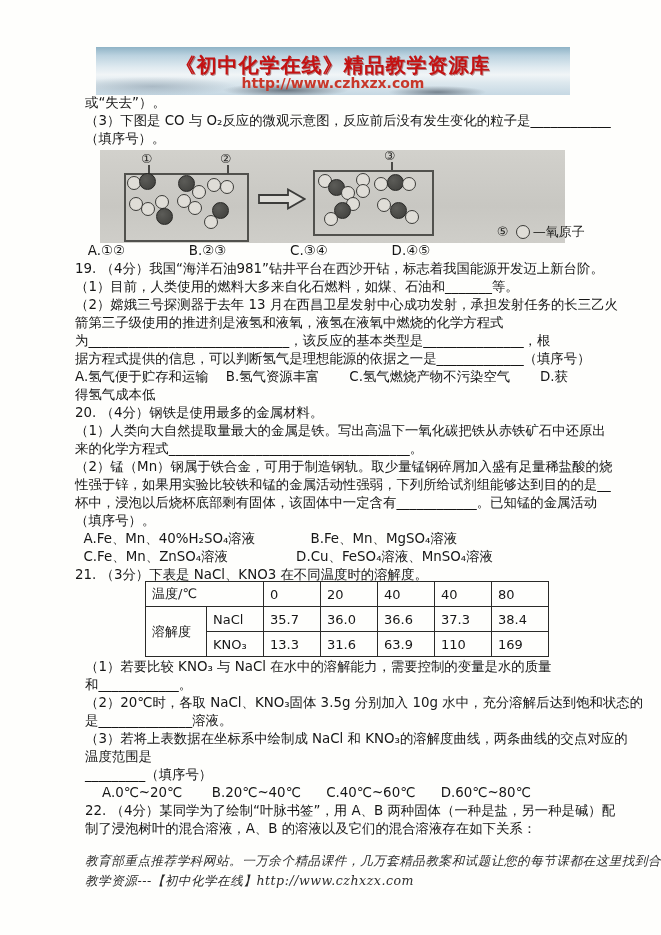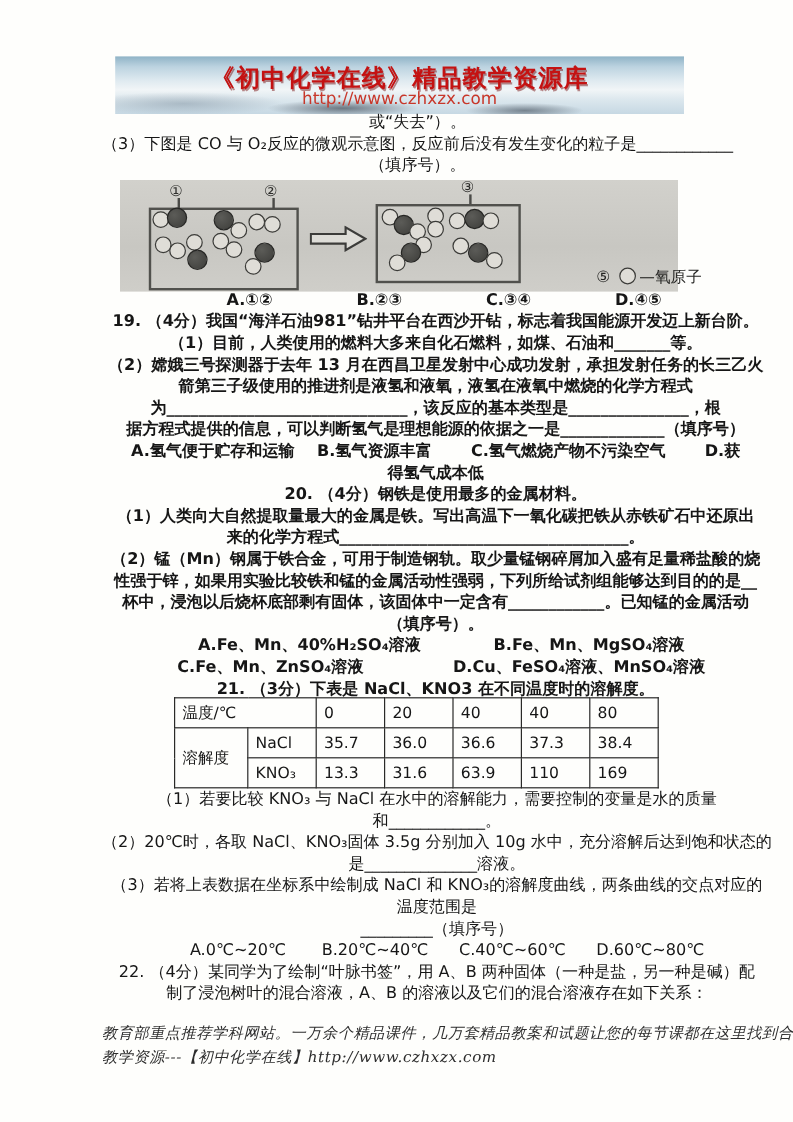--- a/index.html
+++ b/index.html
@@ -1,31 +1,31 @@
 <!DOCTYPE html>
 <html><head>
 <meta charset="utf-8">
 <style>
   html,body{margin:0;padding:0;background:#e9e9e9;}
   .page{position:relative;width:661px;height:935px;background:#fefefc;overflow:hidden;
         font-family:"DejaVu Sans","Liberation Sans",sans-serif;color:#161616;}
   .abs{position:absolute;}
-  .line{white-space:pre;height:18px;line-height:18px;font-size:13.4px;text-align:center;}
+  .line{white-space:pre;height:18px;line-height:18px;font-size:13.4px;}
   
   .banner{position:absolute;left:96px;top:47px;width:474px;height:48px;overflow:hidden;
     background:
       radial-gradient(ellipse 90px 10px at 40% 90%, rgba(25,35,48,.55), rgba(25,35,48,0) 70%),
       radial-gradient(ellipse 70px 9px at 72% 94%, rgba(35,45,58,.5), rgba(35,45,58,0) 70%),
       radial-gradient(ellipse 120px 14px at 12% 82%, rgba(90,110,128,.35), rgba(90,110,128,0) 70%),
       linear-gradient(180deg,#8fb3c6 0%,#bcd3e0 18%,#dfeaf0 42%,#f1f5f7 58%,#dde8ee 74%,#c6d8e3 100%);}
   .banner-title{position:absolute;left:0;top:5px;width:100%;text-align:center;
       font-weight:bold;font-size:20px;letter-spacing:1px;color:#c41212;
       text-shadow:1px 1px 0 rgba(110,0,0,.45);}
   .banner-url{position:absolute;left:0;top:28px;width:100%;text-align:center;
-      font-weight:normal;font-size:14px;color:#c8372a;}
+      font-weight:bold;font-size:14px;color:#c8372a;}
   
   .diagram{position:absolute;left:100px;top:150px;width:465px;height:93px;
       background:linear-gradient(180deg,#d2d1cc,#c8c7c2 60%,#cfcec9);}
   .mbox{position:absolute;border:2px solid #51514d;}
   .atom{position:absolute;border-radius:50%;box-sizing:border-box;}
   .atom.dark{width:17px;height:17px;background:radial-gradient(circle at 35% 35%,#5c5c58,#3d3d3a);border:1px solid #262624;}
   .atom.white{width:14px;height:14px;background:#dfddd7;border:1.5px solid #3b3b38;}
   .dlabel{position:absolute;font-size:12.5px;line-height:13px;color:#2e2e2c;}
   .tick{position:absolute;width:1.5px;background:#4a4a47;}
   .legend-row{position:absolute;font-size:13px;line-height:17px;color:#242422;white-space:pre;}
@@ -99,21 +99,21 @@
     <i class="atom white" style="left:224px;top:62px;"></i>
     <i class="atom white" style="left:277px;top:48px;"></i>
     <i class="atom dark" style="left:290px;top:52px;"></i>
     <i class="atom white" style="left:305px;top:60px;"></i>
 
     <div class="legend-row" style="left:372px;top:56px;">
       <span class="legend-num">⑤</span><i class="atom white legend-atom" style="position:relative;"></i><span>—氧原子</span>
     </div>
   </div>
 
-  <div class="abs" style="left:90px;top:242px;font-weight:bold;">
+  <div class="abs" style="left:75px;top:242px;">
     <div class="line">   A.①②               B.②③               C.③④               D.④⑤</div>
     <div class="line">19. （4分）我国“海洋石油981”钻井平台在西沙开钻，标志着我国能源开发迈上新台阶。</div>
     <div class="line">（1）目前，人类使用的燃料大多来自化石燃料，如煤、石油和_______等。</div>
     <div class="line">（2）嫦娥三号探测器于去年 13 月在西昌卫星发射中心成功发射，承担发射任务的长三乙火</div>
     <div class="line">箭第三子级使用的推进剂是液氢和液氧，液氢在液氧中燃烧的化学方程式</div>
     <div class="line">为______________________________，该反应的基本类型是_______________，根</div>
     <div class="line">据方程式提供的信息，可以判断氢气是理想能源的依据之一是_____________（填序号）</div>
     <div class="line">A.氢气便于贮存和运输    B.氢气资源丰富       C.氢气燃烧产物不污染空气       D.获</div>
     <div class="line">得氢气成本低</div>
     <div class="line">20. （4分）钢铁是使用最多的金属材料。</div>

